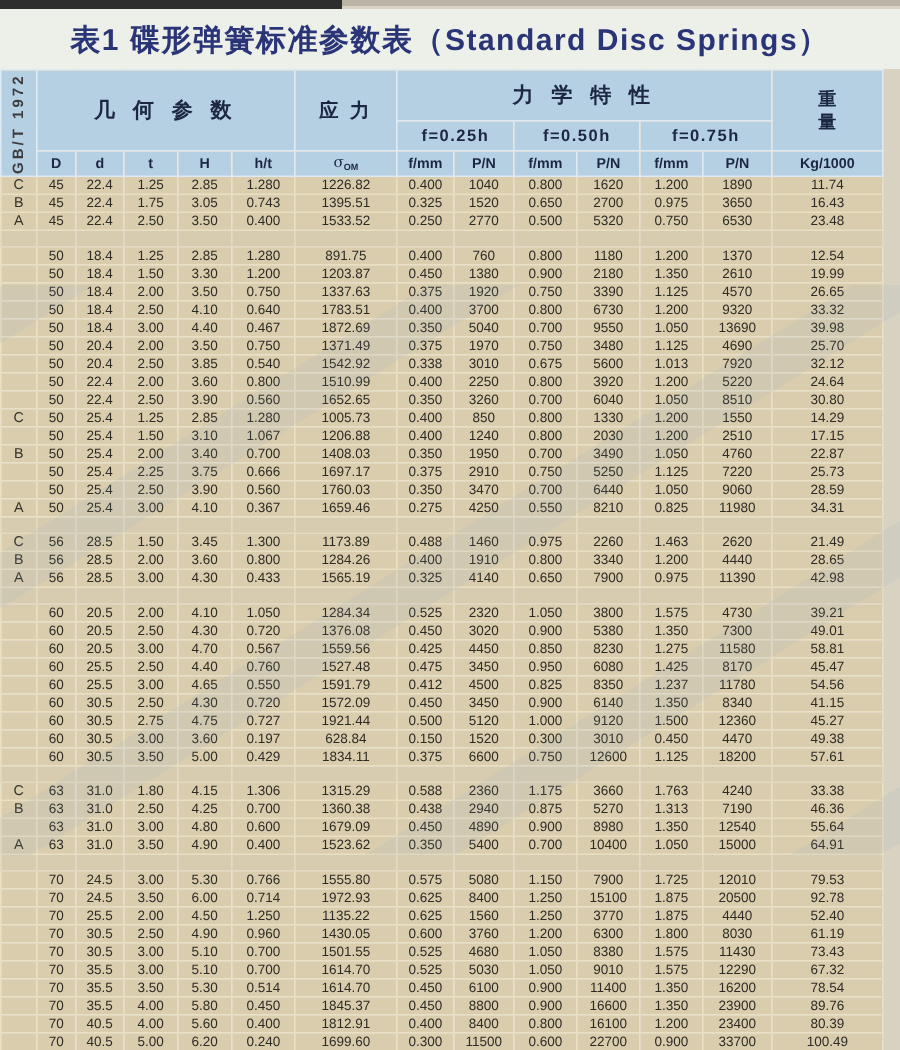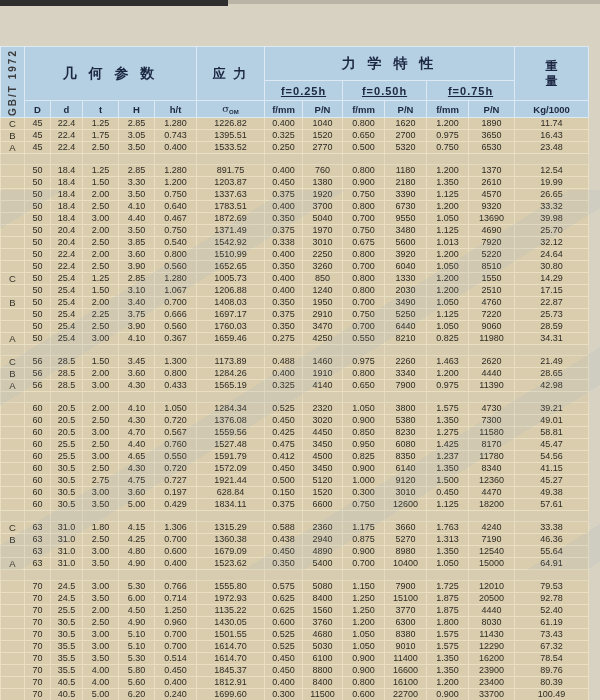--- a/index.html
+++ b/index.html
@@ -40,21 +40,21 @@
   }
   th.gbt{
     width:24px;
   }
   .gbt-inner{
     writing-mode:vertical-rl;transform:rotate(180deg);
     font-size:10px;font-weight:bold;color:#3c3c3c;letter-spacing:2px;
     margin:0 auto;line-height:1;
   }
   th.grp{font-size:14px;letter-spacing:4px;}
-  th.fdef{font-size:11px;font-weight:bold;letter-spacing:1px;text-decoration:underline;}
+  th.fdef{font-size:11px;font-weight:bold;letter-spacing:1px;}
   th.unit{font-size:9.5px;font-weight:bold;height:16px;}
   th.weight-head{font-size:12px;}
   .weight-stack{width:16px;margin:0 auto;line-height:1.25;word-break:break-all;white-space:normal;}
   sub.sig{font-size:6px;vertical-align:-2px;letter-spacing:0;}
   .sigma{font-size:10px;font-weight:normal;font-family:"DejaVu Serif",serif;}
 
   
   tbody td{
     background:#d9cdae;color:#2e2b24;
     border:1px solid #e9dfc2;
@@ -74,20 +74,23 @@
     pointer-events:none;z-index:4;
   }
 </style>
 </head>
 <body>
 
 <div class="page">
   <div class="scan-edge"></div>
   <div class="scan-edge2"></div>
 
+  <div class="title-band">
+    <h1>表1 碟形弹簧标准参数表（Standard Disc Springs）</h1>
+  </div>
 
   <div class="tbl-wrap">
     <table class="spring">
       <colgroup>
         <col style="width:24px">
           <col style="width:26px">
           <col style="width:32px">
         <col style="width:36px">
           <col style="width:36px">
           <col style="width:42px">

